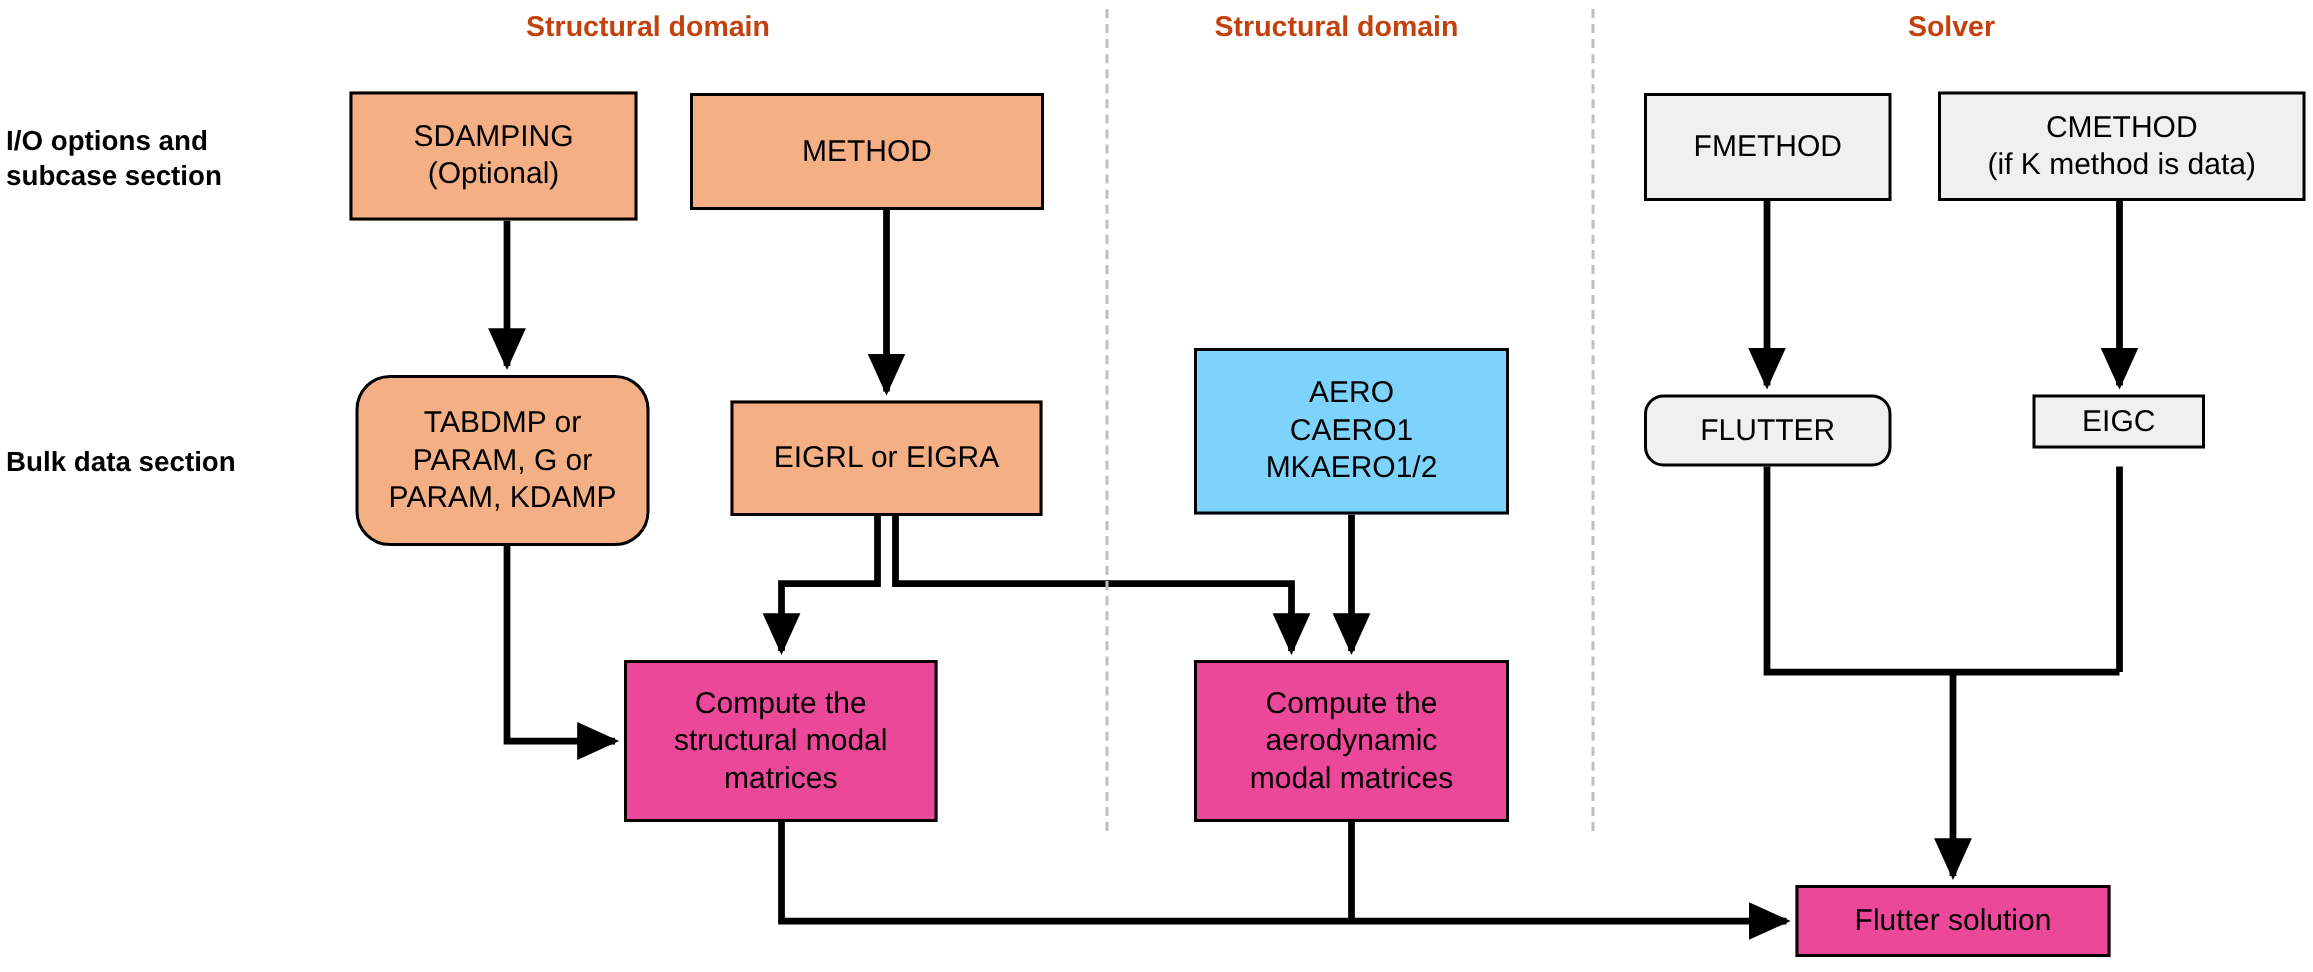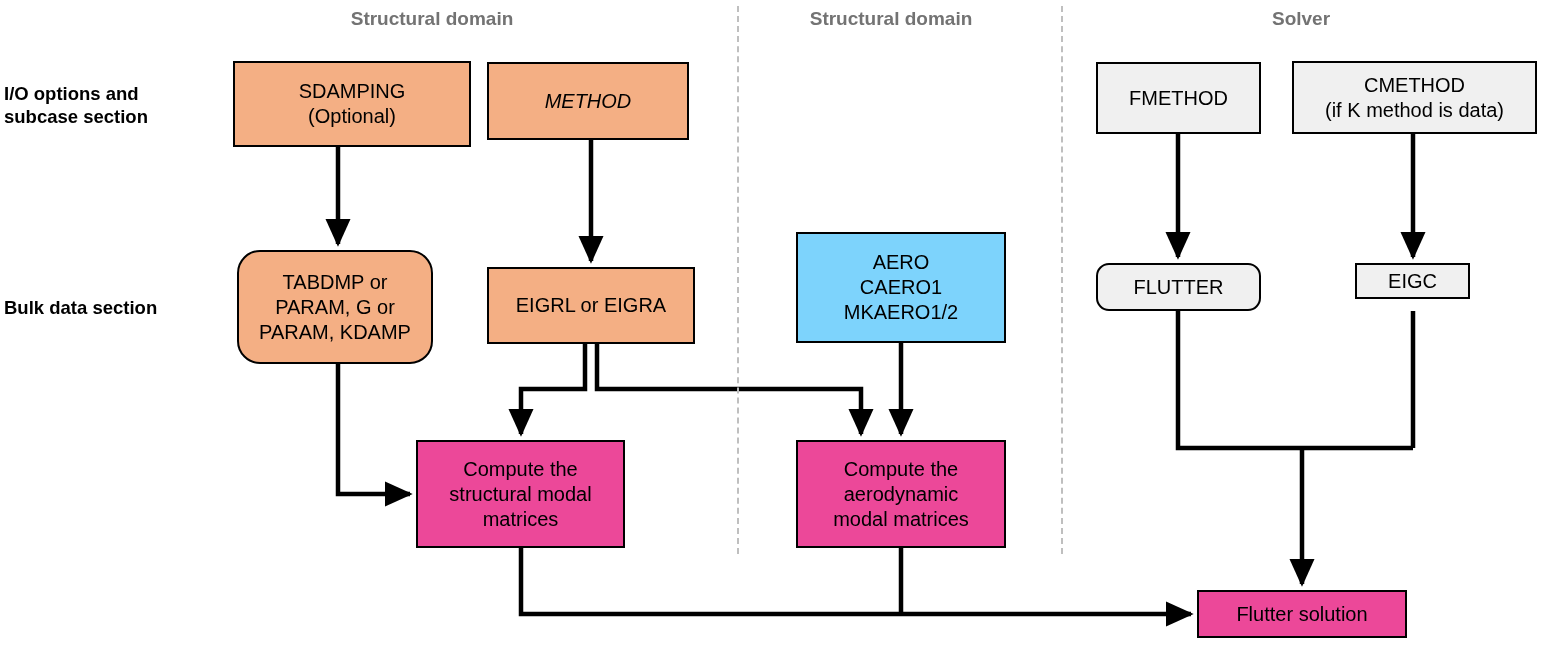--- a/index.html
+++ b/index.html
@@ -14,21 +14,21 @@
   svg.wires{
     position:absolute;
     left:0; top:0;
     width:1542px; height:648px;
     pointer-events:none;
   }
   .col-title{
     position:absolute;
     font-weight:bold;
     font-size:19px;
-    color:#737373;
+    color:#c2410c;
     text-align:center;
     letter-spacing:0px;
   }
   .row-label{
     position:absolute;
     font-weight:bold;
     font-size:18.5px;
     color:#000;
     line-height:23px;
   }
@@ -85,23 +85,23 @@
       <div class="col-title" style="left: 232px; top: 8px; width: 400px;">Structural domain</div>
       <div class="col-title" style="left: 700px; top: 8px; width: 382px;">Structural domain</div>
       <div class="col-title" style="left: 1110px; top: 8px; width: 382px;">Solver</div>
     </div>
   <div id="rowlabels-layer">
       <div class="row-label" style="left: 4px; top: 82px; white-space: pre-line;">I/O options and
 subcase section</div>
       <div class="row-label" style="left: 4px; top: 296px; white-space: pre-line;">Bulk data section</div>
     </div>
   <div id="nodes-layer">
-      <div class="node n-orange" style="left: 233px; top: 61px; width: 238px; height: 86px;">SDAMPING
+      <div class="node n-orange" style="left: 233px; top: 61px; width: 192px; height: 86px;">SDAMPING
 (Optional)</div>
-      <div class="node n-orange" style="left: 487px; top: 62px; width: 202px; height: 78px; font-style: italic;">METHOD</div>
+      <div class="node n-orange" style="left: 460px; top: 62px; width: 236px; height: 78px;">METHOD</div>
       <div class="node n-grey" style="left: 1096px; top: 62px; width: 165px; height: 72px;">FMETHOD</div>
       <div class="node n-grey" style="left: 1292px; top: 61px; width: 245px; height: 73px;">CMETHOD
 (if K method is data)</div>
       <div class="node n-orange" style="left: 237px; top: 250px; width: 196px; height: 114px; border-radius: 23px;">TABDMP or
 PARAM, G or
 PARAM, KDAMP</div>
       <div class="node n-orange" style="left: 487px; top: 267px; width: 208px; height: 77px;">EIGRL or EIGRA</div>
       <div class="node n-green" style="left: 796px; top: 232px; width: 210px; height: 111px;">AERO
 CAERO1
 MKAERO1/2</div>

